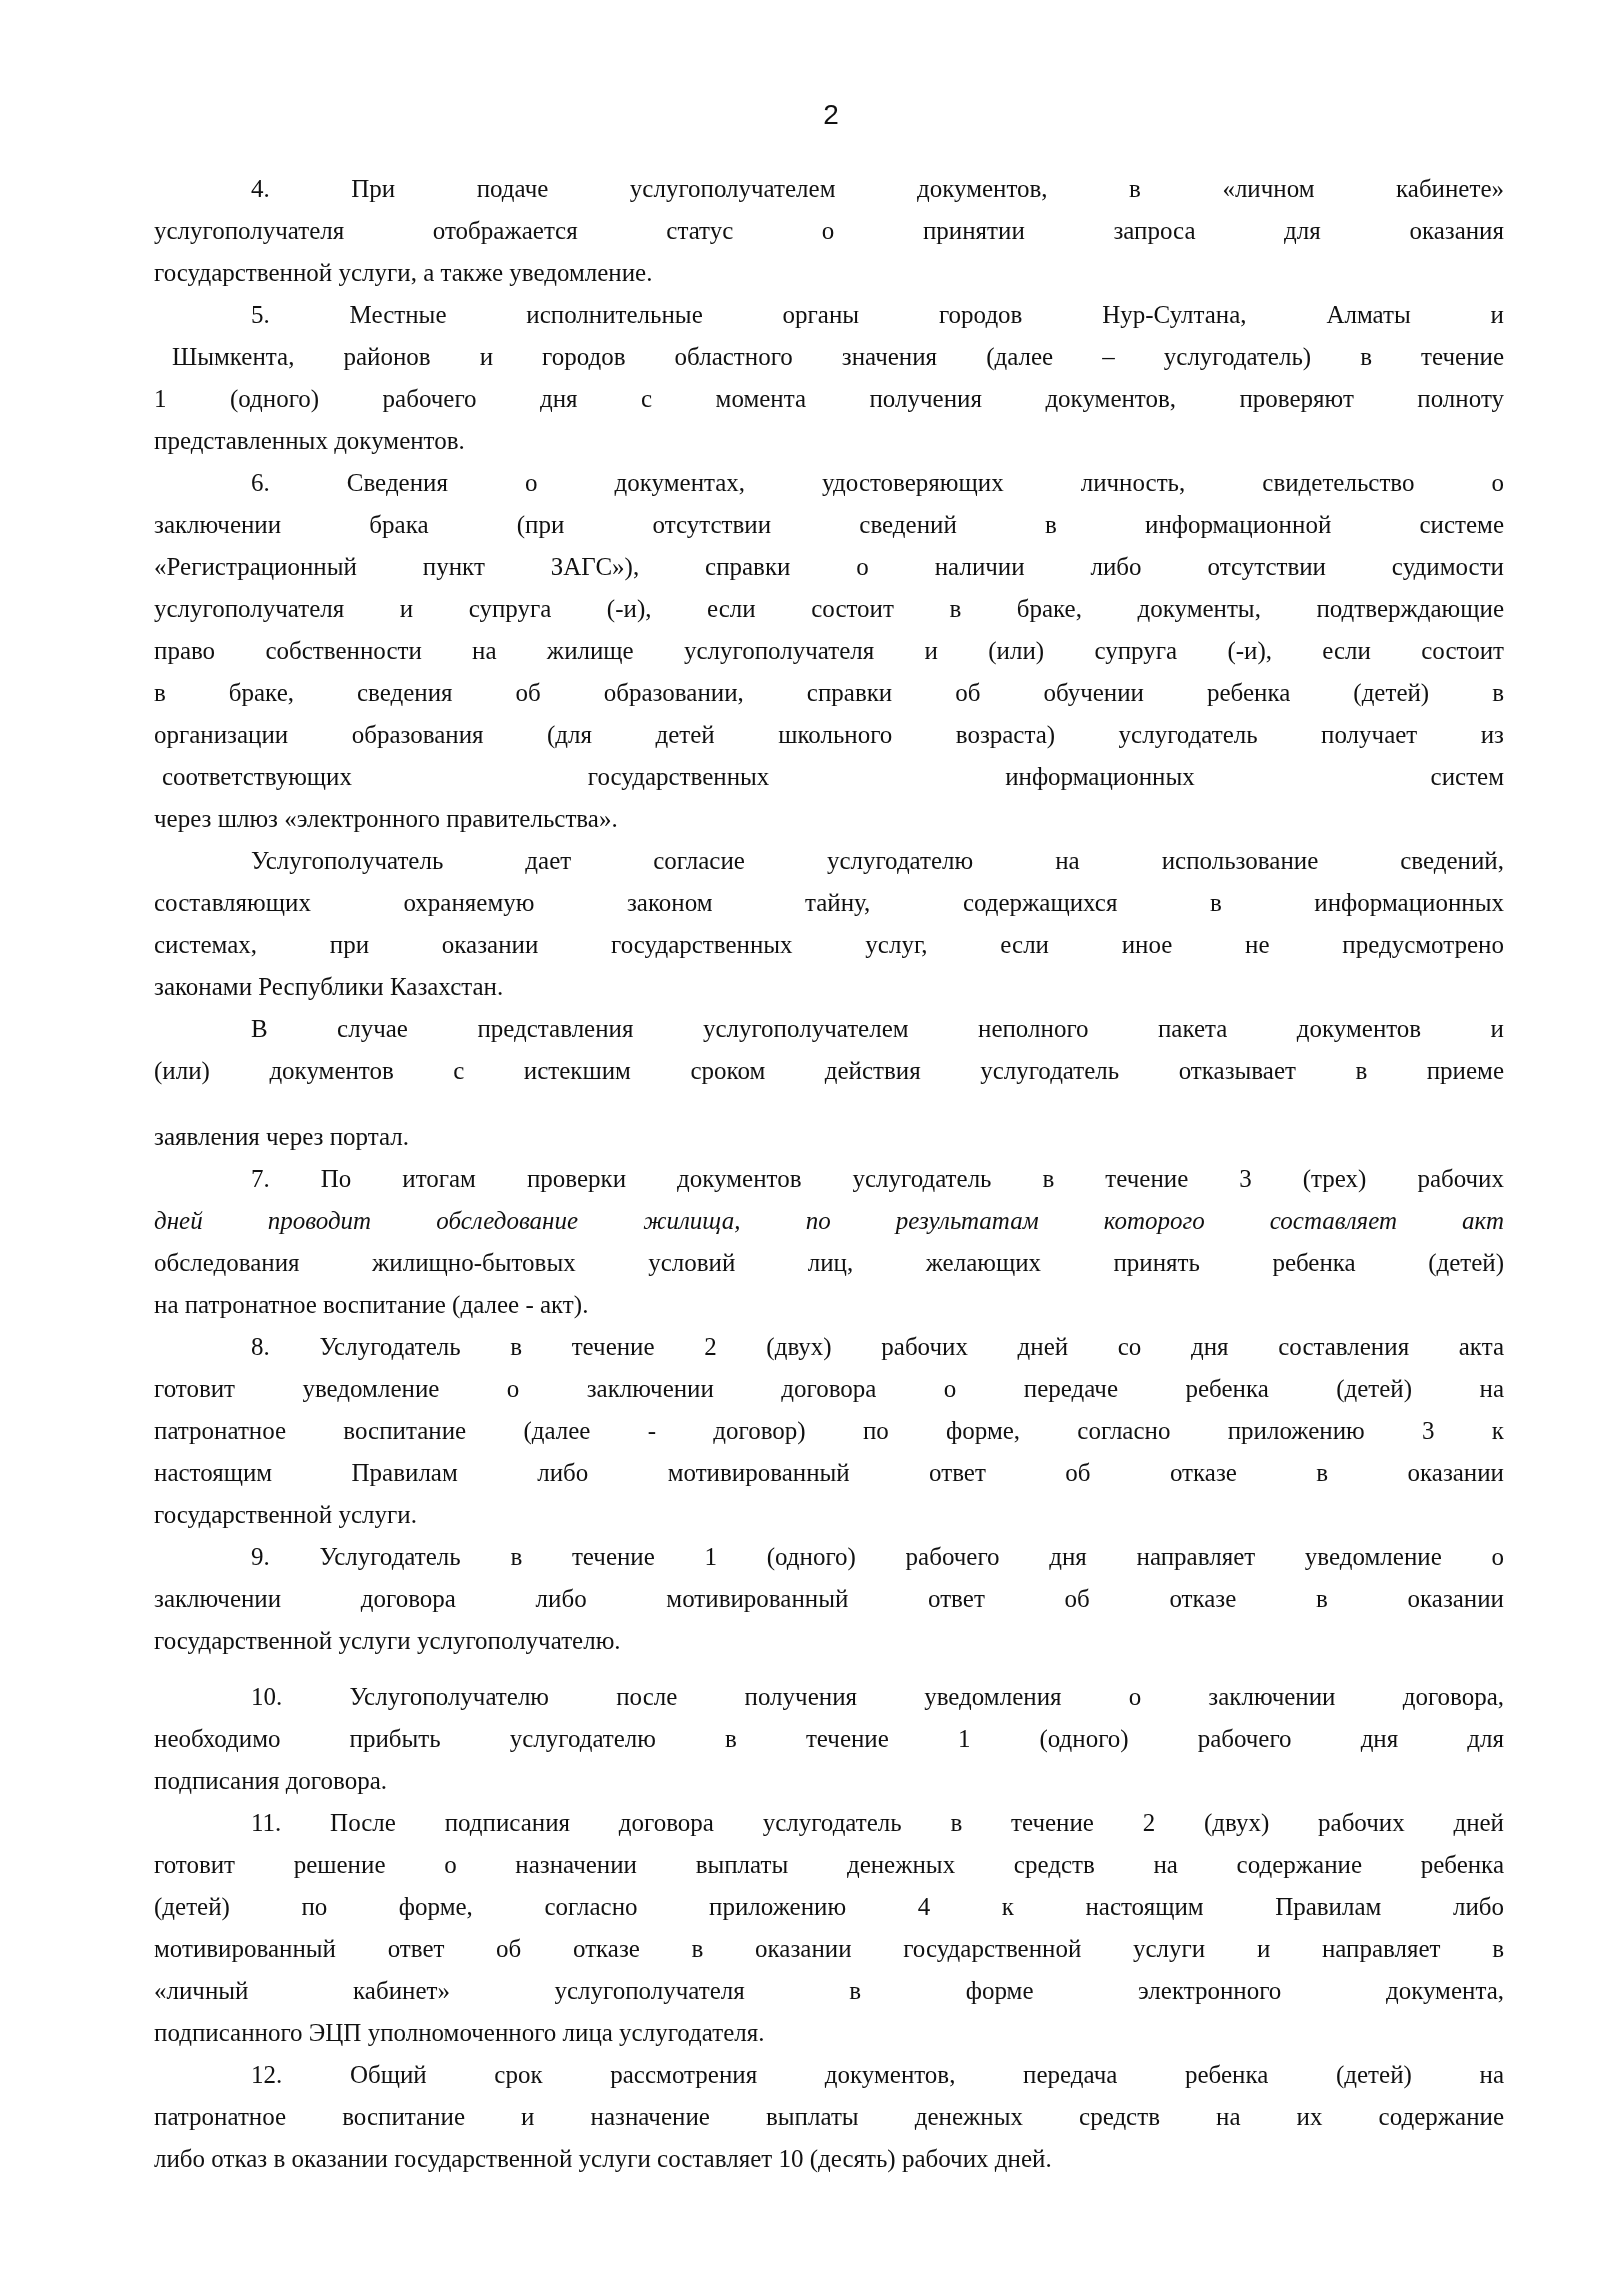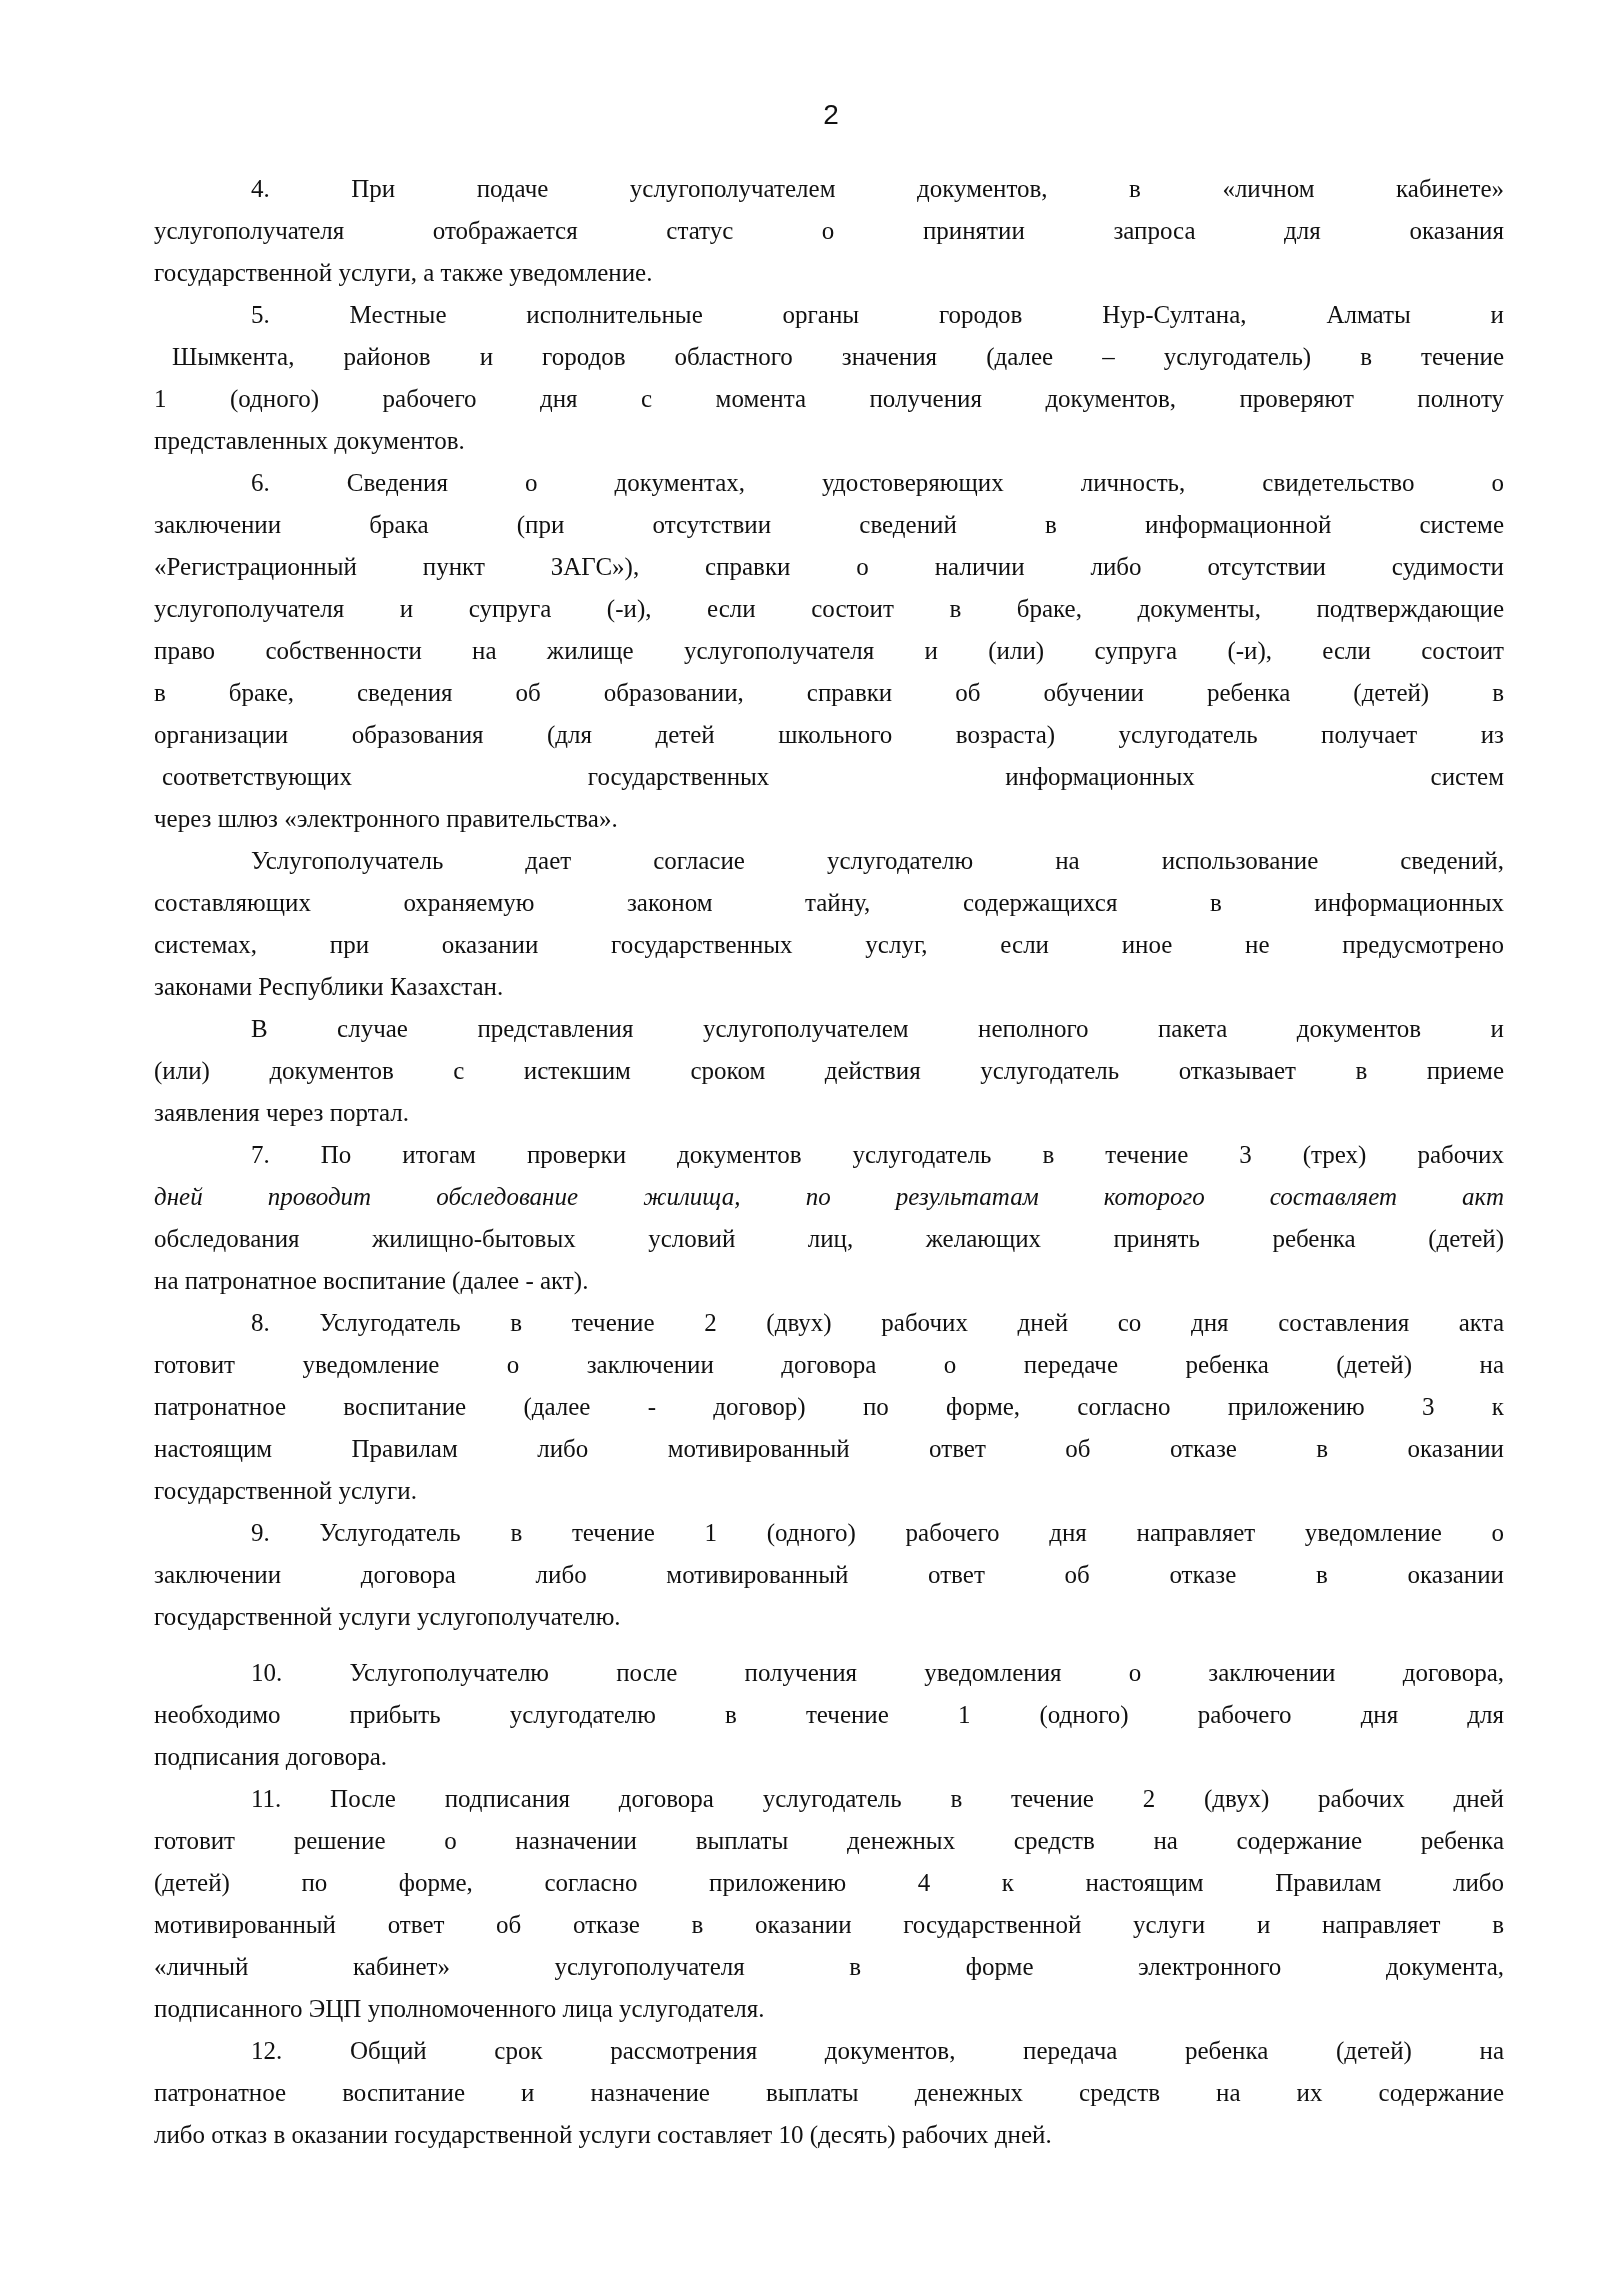--- a/index.html
+++ b/index.html
@@ -89,21 +89,21 @@
   <div class="para">
     <span class="line first" style="white-space: nowrap;">Услугополучатель дает согласие услугодателю на использование сведений,</span>
     <span class="line" style="white-space: nowrap;">составляющих охраняемую законом тайну, содержащихся в информационных</span>
     <span class="line" style="white-space: nowrap;">системах, при оказании государственных услуг, если иное не предусмотрено</span>
     <span class="line last" style="white-space: nowrap;">законами Республики Казахстан.</span>
   </div>
 
   <div class="para">
     <span class="line first" style="white-space: nowrap;">В случае представления услугополучателем неполного пакета документов и</span>
     <span class="line" style="white-space: nowrap;">(или) документов с истекшим сроком действия услугодатель отказывает в приеме</span>
-    <span class="line last" style="white-space: nowrap;">заявления через портал.</span>
+    <span class="line last" style="white-space: nowrap; margin-top: 24px;">заявления через портал.</span>
   </div>
 
   <div class="para">
     <span class="line first" style="white-space: nowrap;">7. По итогам проверки документов услугодатель в течение 3 (трех) рабочих</span>
     <span class="line" style="white-space: nowrap; font-style: italic;">дней проводит обследование жилища, по результатам которого составляет акт</span>
     <span class="line" style="white-space: nowrap;">обследования жилищно-бытовых условий лиц, желающих принять ребенка (детей)</span>
     <span class="line last" style="white-space: nowrap;">на патронатное воспитание (далее - акт).</span>
   </div>
 
   <div class="para">

